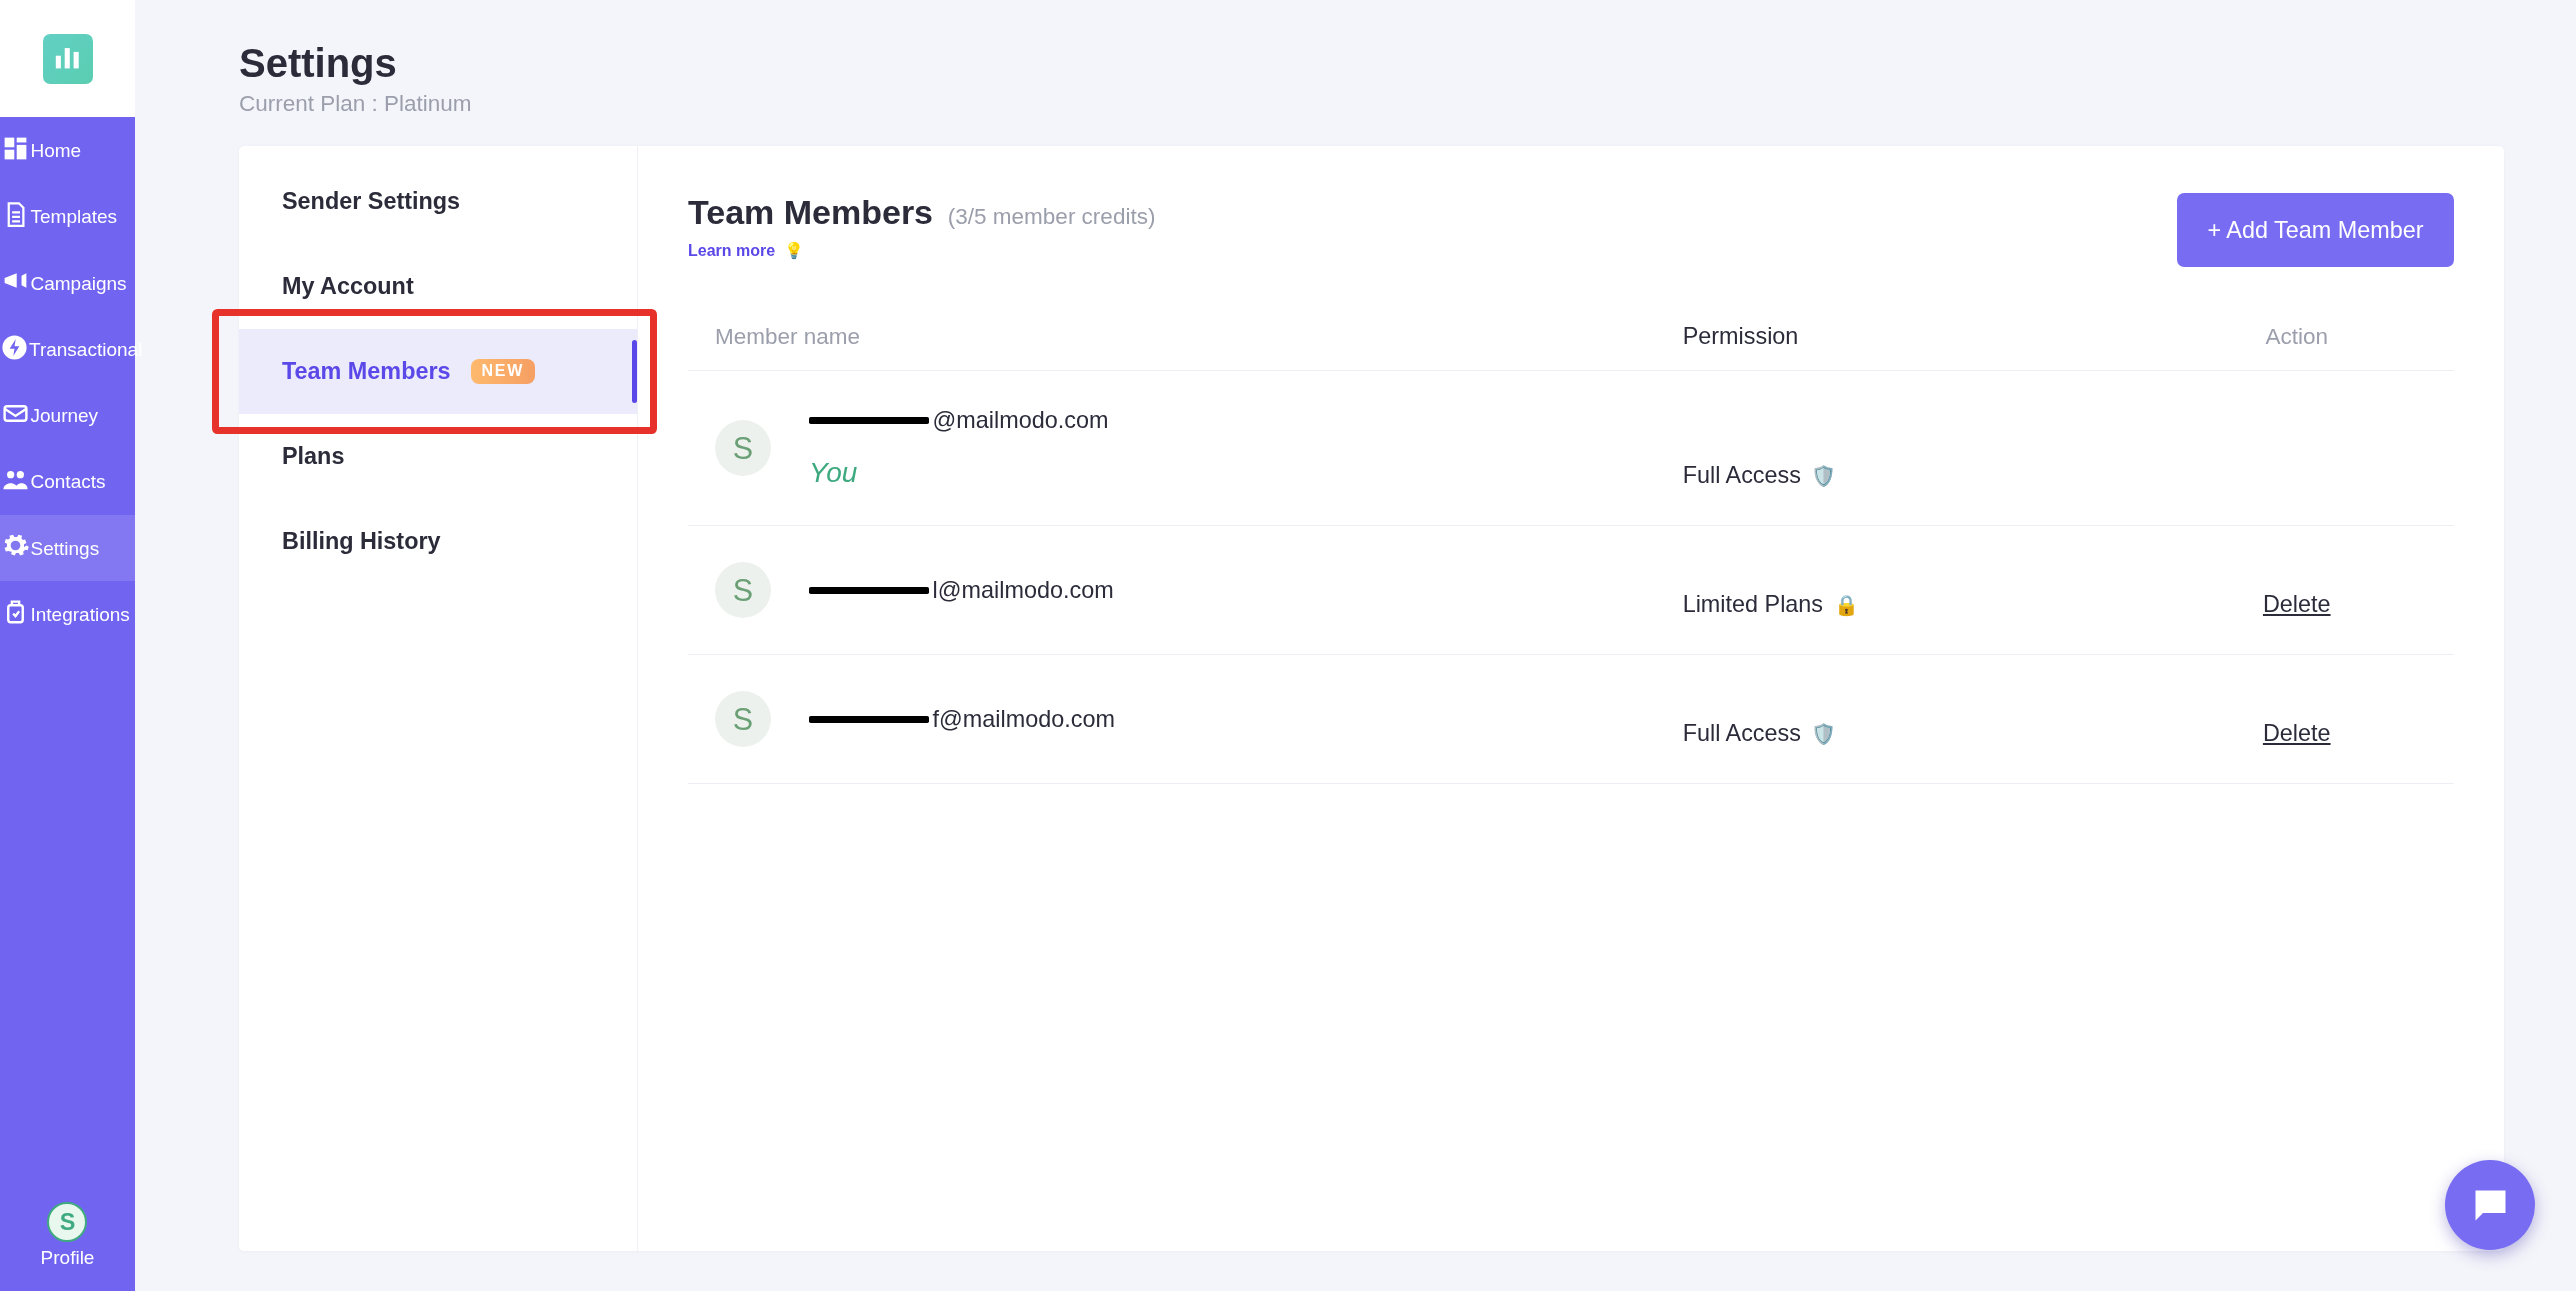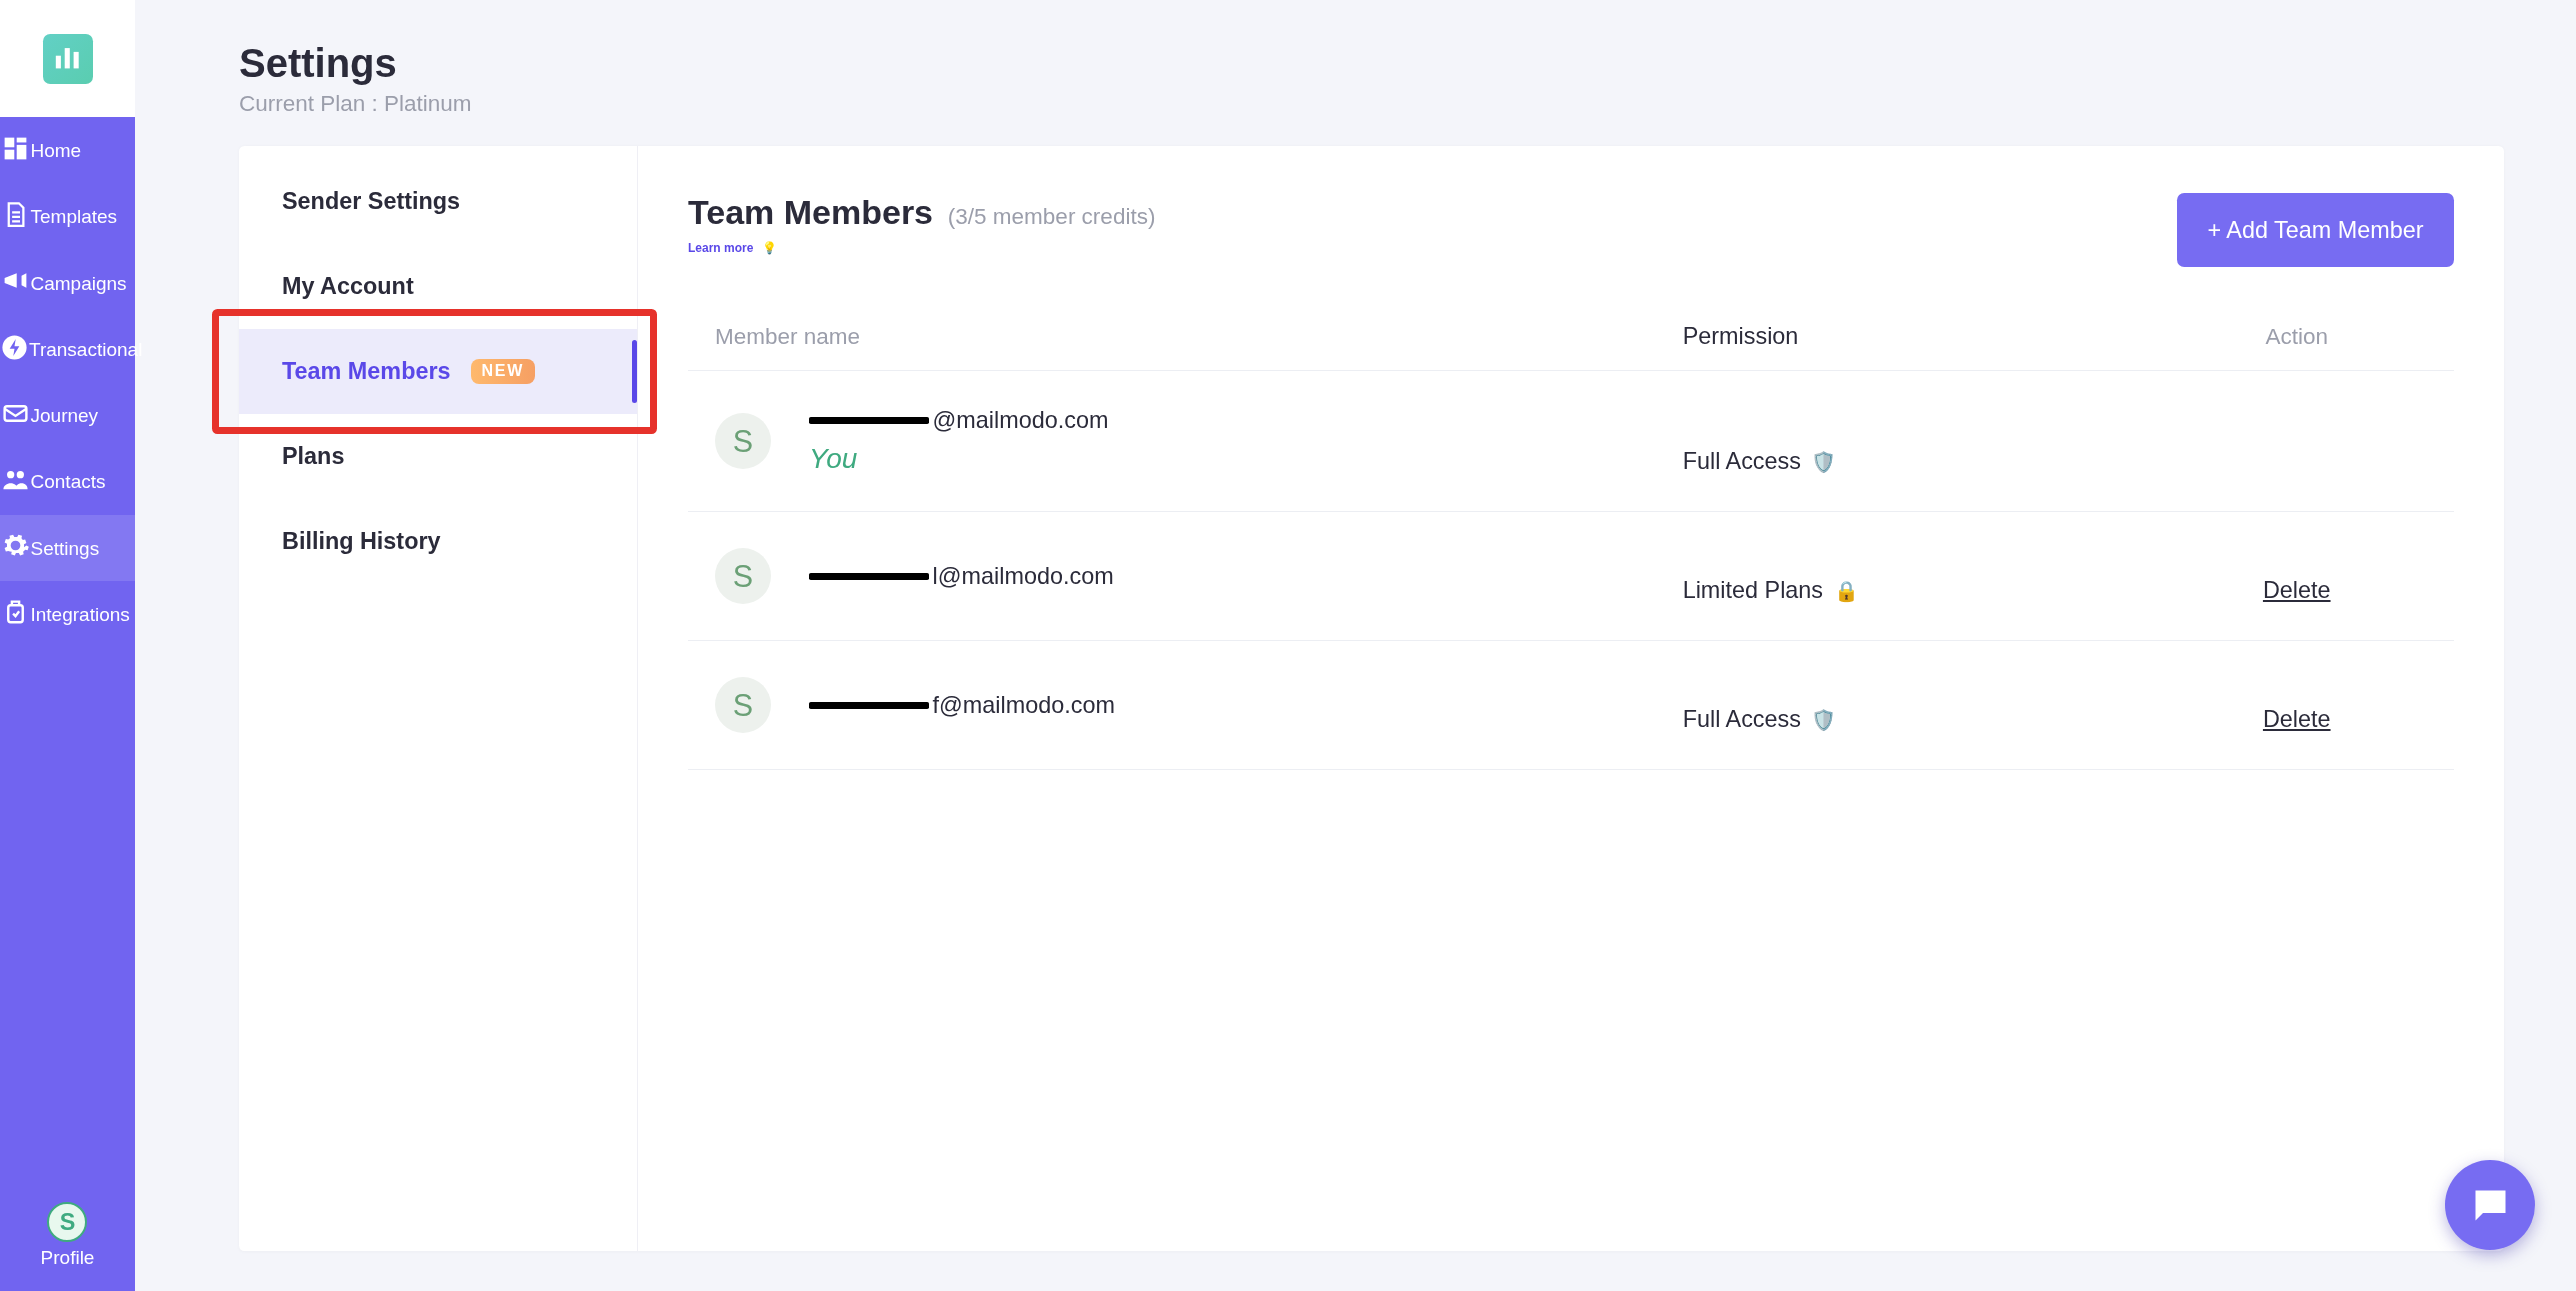--- a/index.html
+++ b/index.html
@@ -45,32 +45,32 @@
   .sub-item.active{background:#ecebfb;color:var(--link);position:relative}
   .sub-item.active::after{content:"";position:absolute;right:0;top:10.8px;bottom:10.8px;width:5.4px;background:var(--link);border-radius:2.7px}
   .badge{padding:3.6px 10.8px;border-radius:8px;font-size:16px;font-weight:700;letter-spacing:1.8px;color:#fff;background:linear-gradient(90deg,var(--badge-a),var(--badge-b))}
   .highlight-box{position:absolute;border:7.2px solid #e6322b;border-radius:5.4px;pointer-events:none}
 
   
   .pane{flex:1;padding:47px 50px}
   .pane-head{display:flex;align-items:flex-start;justify-content:space-between;margin-bottom:36px}
   .pane-title{font-size:34px;font-weight:700;color:var(--text-dark);display:inline}
   .credits{font-size:22.5px;color:#9b9eab;margin-left:10.8px}
-  .learn{font-size:12px;font-weight:600;color:var(--link);margin-top:9px;display:flex;align-items:center;gap:9px;cursor:pointer}
+  .learn{font-size:16px;font-weight:600;color:var(--link);margin-top:9px;display:flex;align-items:center;gap:9px;cursor:pointer}
   .add-btn{background:var(--btn);color:#fff;font-size:23.4px;font-weight:500;padding:23.4px 30.5px;border-radius:7.2px;border:none;cursor:pointer}
 
   
   .table{width:100%}
   .row{display:flex;align-items:flex-end;border-bottom:0.9px solid #eceef3;padding:36px 27px}
   .row.header{padding:20px 27px;color:#9b9eab;font-size:22.5px;font-weight:400}
   .col-name{flex:2.6;display:flex;align-items:center;gap:38px}
   .col-perm{flex:1.3;font-size:23.4px;color:var(--text-dark);display:flex;align-items:center;gap:10.8px}
   .col-action{flex:.7;text-align:center}
   .avatar{width:56px;height:56px;border-radius:50%;background:var(--avatar-bg);color:var(--avatar-text);display:flex;align-items:center;justify-content:center;font-size:30.5px;font-weight:500}
-  .email-wrap{display:flex;flex-direction:column;gap:9px}
+  .email-wrap{display:flex;flex-direction:column;gap:23px}
   .email-line{display:flex;align-items:center;gap:0;font-size:23.4px;color:var(--text-dark)}
   .redact{display:inline-block;width:120px;height:7.2px;background:#000;border-radius:1.8px;margin-right:3.6px}
   .you-label{font-size:28px;font-style:italic;color:var(--green)}
   .delete{font-size:23.4px;color:var(--text-dark);text-decoration:underline;cursor:pointer}
   .perm-icon{font-size:20px}
 
   
   .chat-fab{position:fixed;right:41px;bottom:41px;width:90px;height:90px;border-radius:50%;background:var(--btn);display:flex;align-items:center;justify-content:center;cursor:pointer;box-shadow:0 5.4px 16px rgba(60,50,170,.35)}
   .chat-fab svg{width:45px;height:45px;fill:#fff}
 </style>

